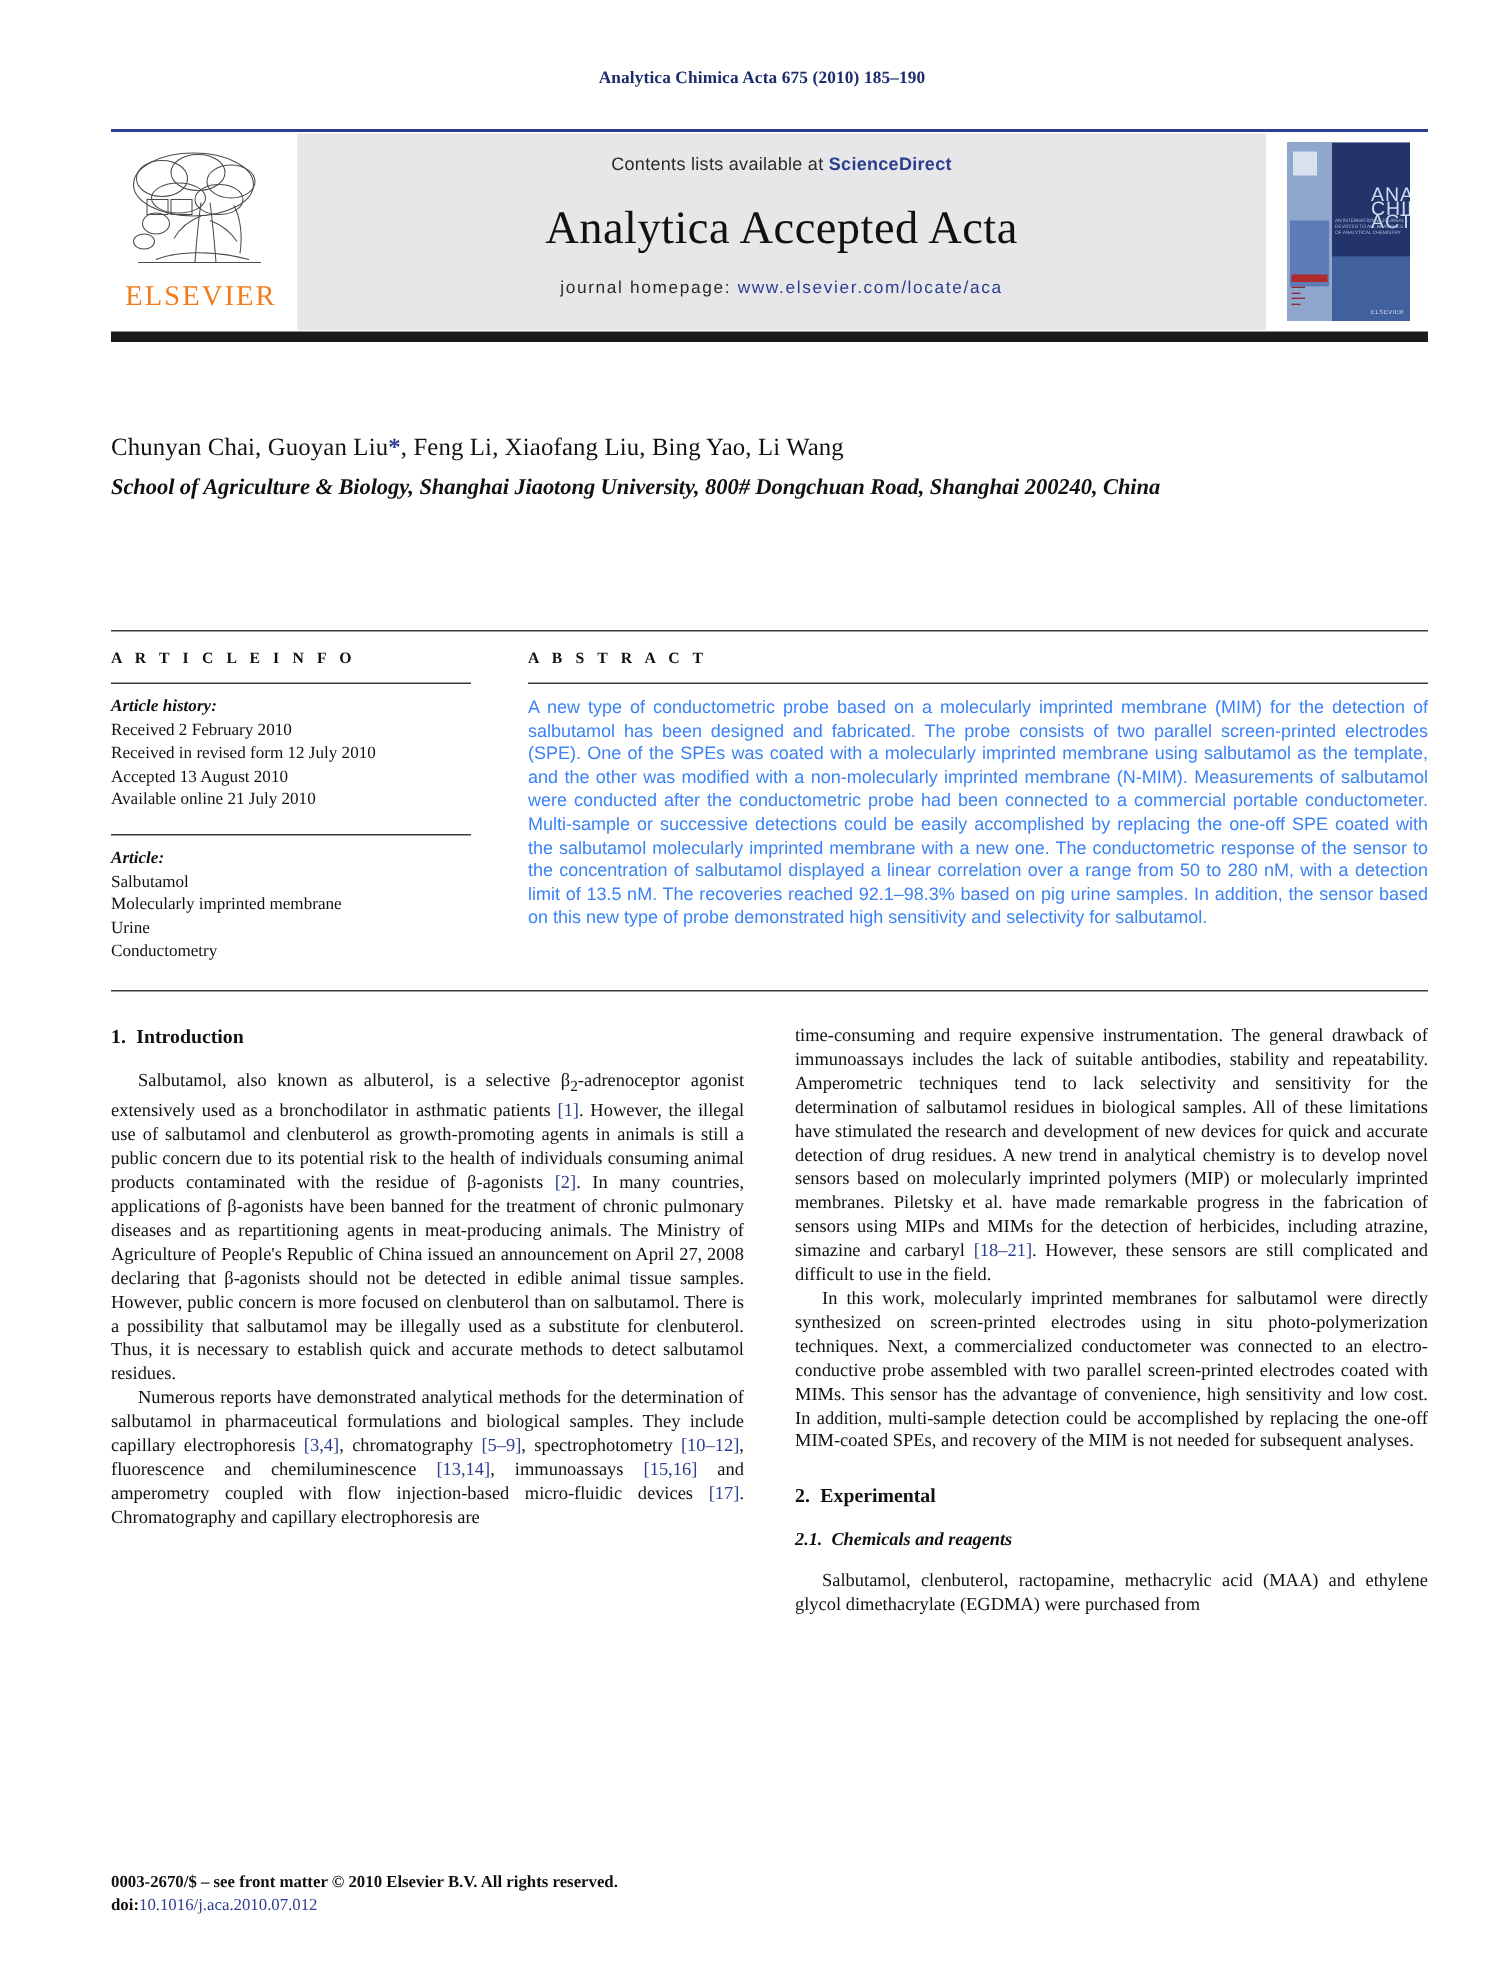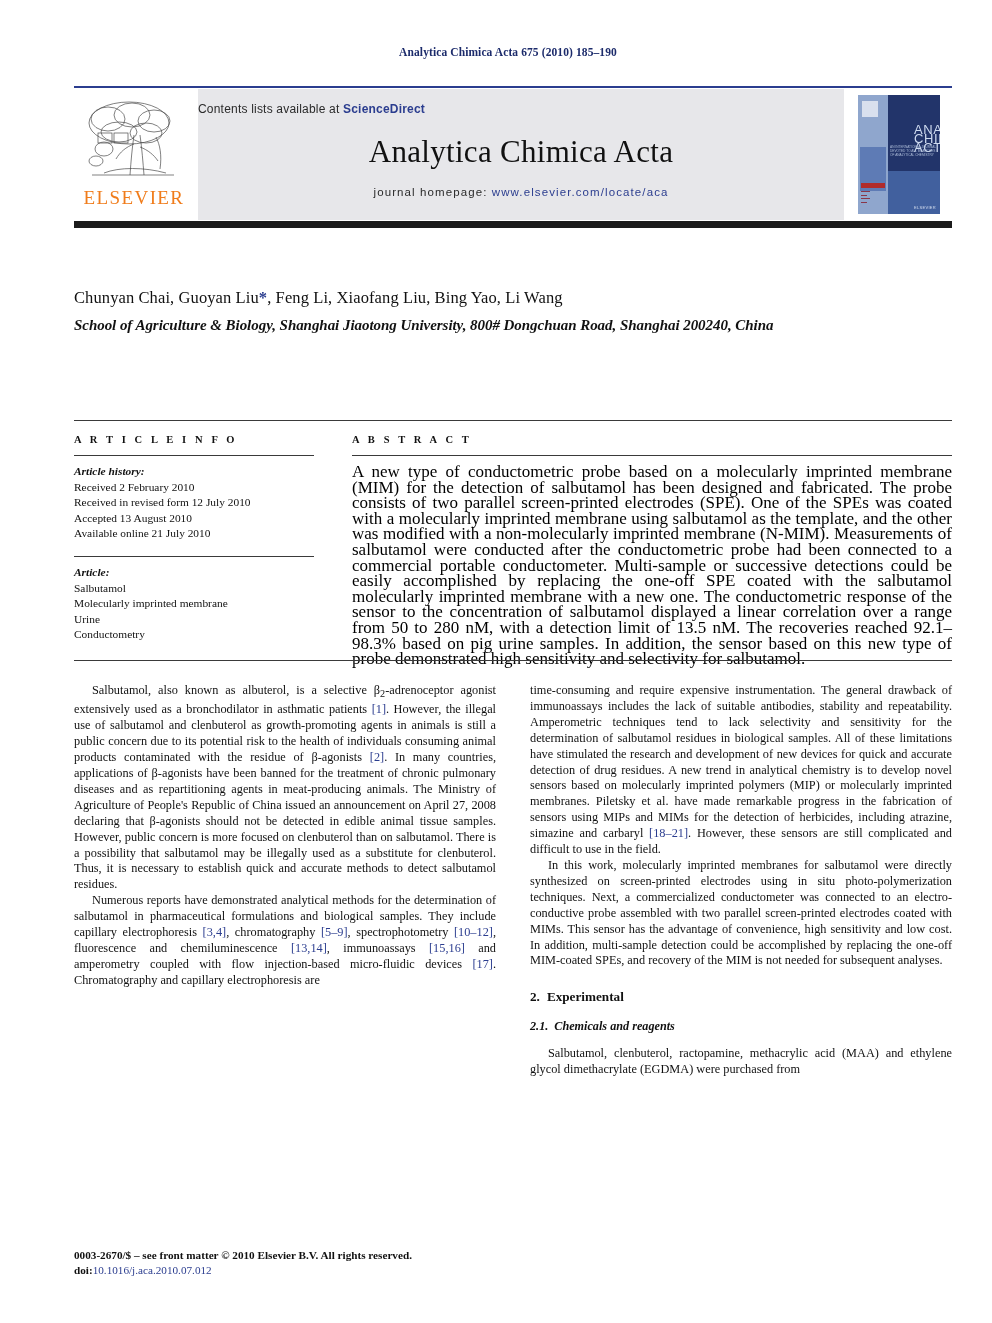--- a/index.html
+++ b/index.html
@@ -53,20 +53,21 @@
   .mast-band {
     position: absolute;
     left: 124px; top: 3px;
     width: 646px; height: 131px;
     background: #e7e7ea;
   }
   .contents-line {
     position: absolute;
     left: 124px; top: 16px;
     width: 646px;
+    text-align: center;
     font-family: "Liberation Sans", sans-serif;
     font-size: 12px;
     color: #2a2a2a;
     letter-spacing: .2px;
   }
   .sd-link {
     color: #2b3d8f;
     font-weight: bold;
   }
   .journal-title {
@@ -260,25 +261,25 @@
     font-family: "Liberation Serif", serif;
     font-size: 11.4px;
     line-height: 15.6px;
     color: #111;
   }
   .info-head {
     font-style: italic;
     font-weight: bold;
   }
   .abstract-text {
-    font-family: Liberation Serif, serif;
-    font-size: 17px;
+    font-family: Liberation Sans, sans-serif;
+    font-size: 12px;
     line-height: 15.6px;
     text-align: justify;
-    color: #000000;
+    color: #3b82f6;
   }
   .copyright {
     margin-top: 13px;
     text-align: right;
     font-family: "Liberation Serif", serif;
     font-size: 12.2px;
     font-weight: bold;
     color: #111;
   }
   .region-rule-bottom {
@@ -399,21 +400,21 @@
           <rect x="40" y="44" width="14" height="10"></rect>
         </g>
       </svg>
       <div class="els-wordmark">ELSEVIER</div>
     </div>
 
     <div class="contents-line">
       <span>Contents lists available at </span><span class="sd-link">ScienceDirect</span>
     </div>
 
-    <div class="journal-title">Analytica Chimica Acta</div>
+    <div class="journal-title">Analytica Accepted Acta</div>
 
     <div class="homepage-line">
       <span>journal homepage: </span><span class="homepage-url">www.elsevier.com/locate/aca</span>
     </div>
 
     <div class="cover-thumb">
       <div class="cover-inner">
         <div class="cov-leftpanel"></div>
         <div class="cov-darkblock"></div>
         <div class="cov-botblock"></div>
@@ -466,20 +467,23 @@
       <div class="thin-rule"></div>
       <div class="abstract-text">A new type of conductometric probe based on a molecularly imprinted membrane (MIM) for the detection of salbutamol has been designed and fabricated. The probe consists of two parallel screen-printed electrodes (SPE). One of the SPEs was coated with a molecularly imprinted membrane using salbutamol as the template, and the other was modified with a non-molecularly imprinted membrane (N-MIM). Measurements of salbutamol were conducted after the conductometric probe had been connected to a commercial portable conductometer. Multi-sample or successive detections could be easily accomplished by replacing the one-off SPE coated with the salbutamol molecularly imprinted membrane with a new one. The conductometric response of the sensor to the concentration of salbutamol displayed a linear correlation over a range from 50 to 280 nM, with a detection limit of 13.5 nM. The recoveries reached 92.1–98.3% based on pig urine samples. In addition, the sensor based on this new type of probe demonstrated high sensitivity and selectivity for salbutamol.</div>
     </div>
 
     <div class="region-rule-bottom"></div>
   </div>
 
   <div class="body-cols">
 
     <div class="bcol bcol-left">
+      <h2 class="sec-title">
+        <span class="num">1.</span><span>Introduction</span>
+      </h2>
       <p class="para"><span>Salbutamol, also known as albuterol, is a selective β</span><sub>2</sub><span>-adrenoceptor agonist extensively used as a bronchodilator in asthmatic patients </span><span class="cite">[1]</span><span>. However, the illegal use of salbutamol and clenbuterol as growth-promoting agents in animals is still a public concern due to its potential risk to the health of individuals consuming animal products contaminated with the residue of β-agonists </span><span class="cite">[2]</span><span>. In many countries, applications of β-agonists have been banned for the treatment of chronic pulmonary diseases and as repartitioning agents in meat-producing animals. The Ministry of Agriculture of People's Republic of China issued an announcement on April 27, 2008 declaring that β-agonists should not be detected in edible animal tissue samples. However, public concern is more focused on clenbuterol than on salbutamol. There is a possibility that salbutamol may be illegally used as a substitute for clenbuterol. Thus, it is necessary to establish quick and accurate methods to detect salbutamol residues.</span></p>
       <p class="para"><span>Numerous reports have demonstrated analytical methods for the determination of salbutamol in pharmaceutical formulations and biological samples. They include capillary electrophoresis </span><span class="cite">[3,4]</span><span>, chromatography </span><span class="cite">[5–9]</span><span>, spectrophotometry </span><span class="cite">[10–12]</span><span>, fluorescence and chemiluminescence </span><span class="cite">[13,14]</span><span>, immunoassays </span><span class="cite">[15,16]</span><span> and amperometry coupled with flow injection-based micro-fluidic devices </span><span class="cite">[17]</span><span>. Chromatography and capillary electrophoresis are</span></p>
     </div>
 
     <div class="bcol bcol-right">
       <p class="para" style="text-indent:0"><span>time-consuming and require expensive instrumentation. The general drawback of immunoassays includes the lack of suitable antibodies, stability and repeatability. Amperometric techniques tend to lack selectivity and sensitivity for the determination of salbutamol residues in biological samples. All of these limitations have stimulated the research and development of new devices for quick and accurate detection of drug residues. A new trend in analytical chemistry is to develop novel sensors based on molecularly imprinted polymers (MIP) or molecularly imprinted membranes. Piletsky et al. have made remarkable progress in the fabrication of sensors using MIPs and MIMs for the detection of herbicides, including atrazine, simazine and carbaryl </span><span class="cite">[18–21]</span><span>. However, these sensors are still complicated and difficult to use in the field.</span></p>
       <p class="para">In this work, molecularly imprinted membranes for salbutamol were directly synthesized on screen-printed electrodes using in situ photo-polymerization techniques. Next, a commercialized conductometer was connected to an electro-conductive probe assembled with two parallel screen-printed electrodes coated with MIMs. This sensor has the advantage of convenience, high sensitivity and low cost. In addition, multi-sample detection could be accomplished by replacing the one-off MIM-coated SPEs, and recovery of the MIM is not needed for subsequent analyses.</p>
       <h2 class="sec-title" style="margin-top:20px">
         <span class="num">2.</span><span>Experimental</span>
       </h2>

